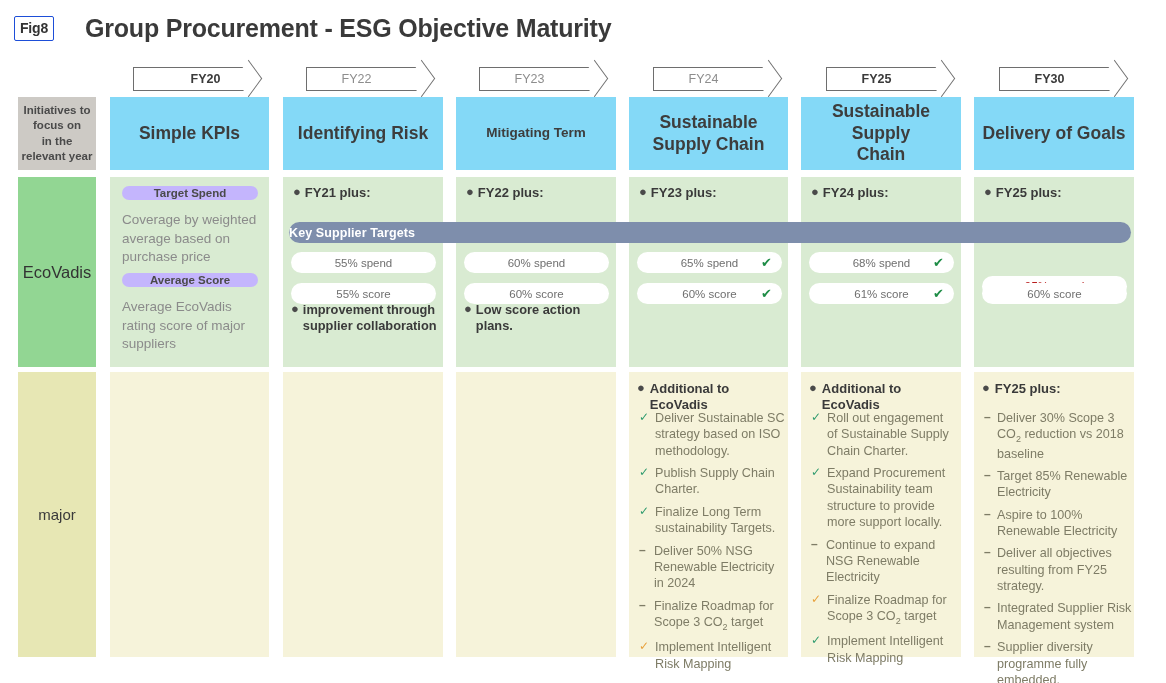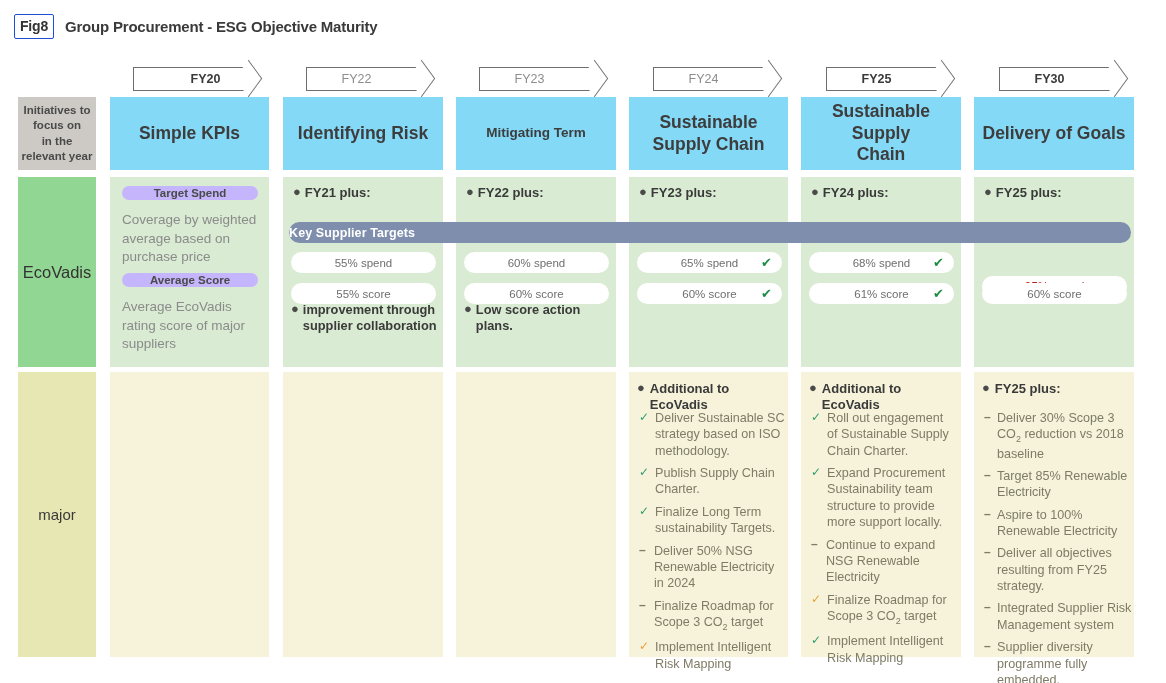--- a/index.html
+++ b/index.html
@@ -10,21 +10,21 @@
   }
   #root{position:relative;width:1166px;height:683px;}
 
   
   .title-bar{position:absolute;left:14px;top:14px;display:flex;align-items:center;gap:11px;}
   .fig-badge{
     border:1px solid #1d4ed8;border-radius:2px;
     font-size:14px;font-weight:bold;color:#333;
     padding:4px 5px 5px 5px;line-height:1;letter-spacing:-0.2px;
   }
-  .title-text{font-size:15px;font-weight:bold;color:#3a3a3a;letter-spacing:-0.2px;white-space:nowrap;}
+  .title-text{font-size:25px;font-weight:bold;color:#3a3a3a;letter-spacing:-0.2px;white-space:nowrap;margin-left:20px;}
 
   
   .arrow{
     position:absolute;top:67px;height:24px;
     border:1.4px solid #6e6e6e;background:#fff;
     box-sizing:border-box;
     display:flex;align-items:center;justify-content:center;
     font-size:12.5px;
   }
   .arrow .lbl{position:relative;left:-7px;}

